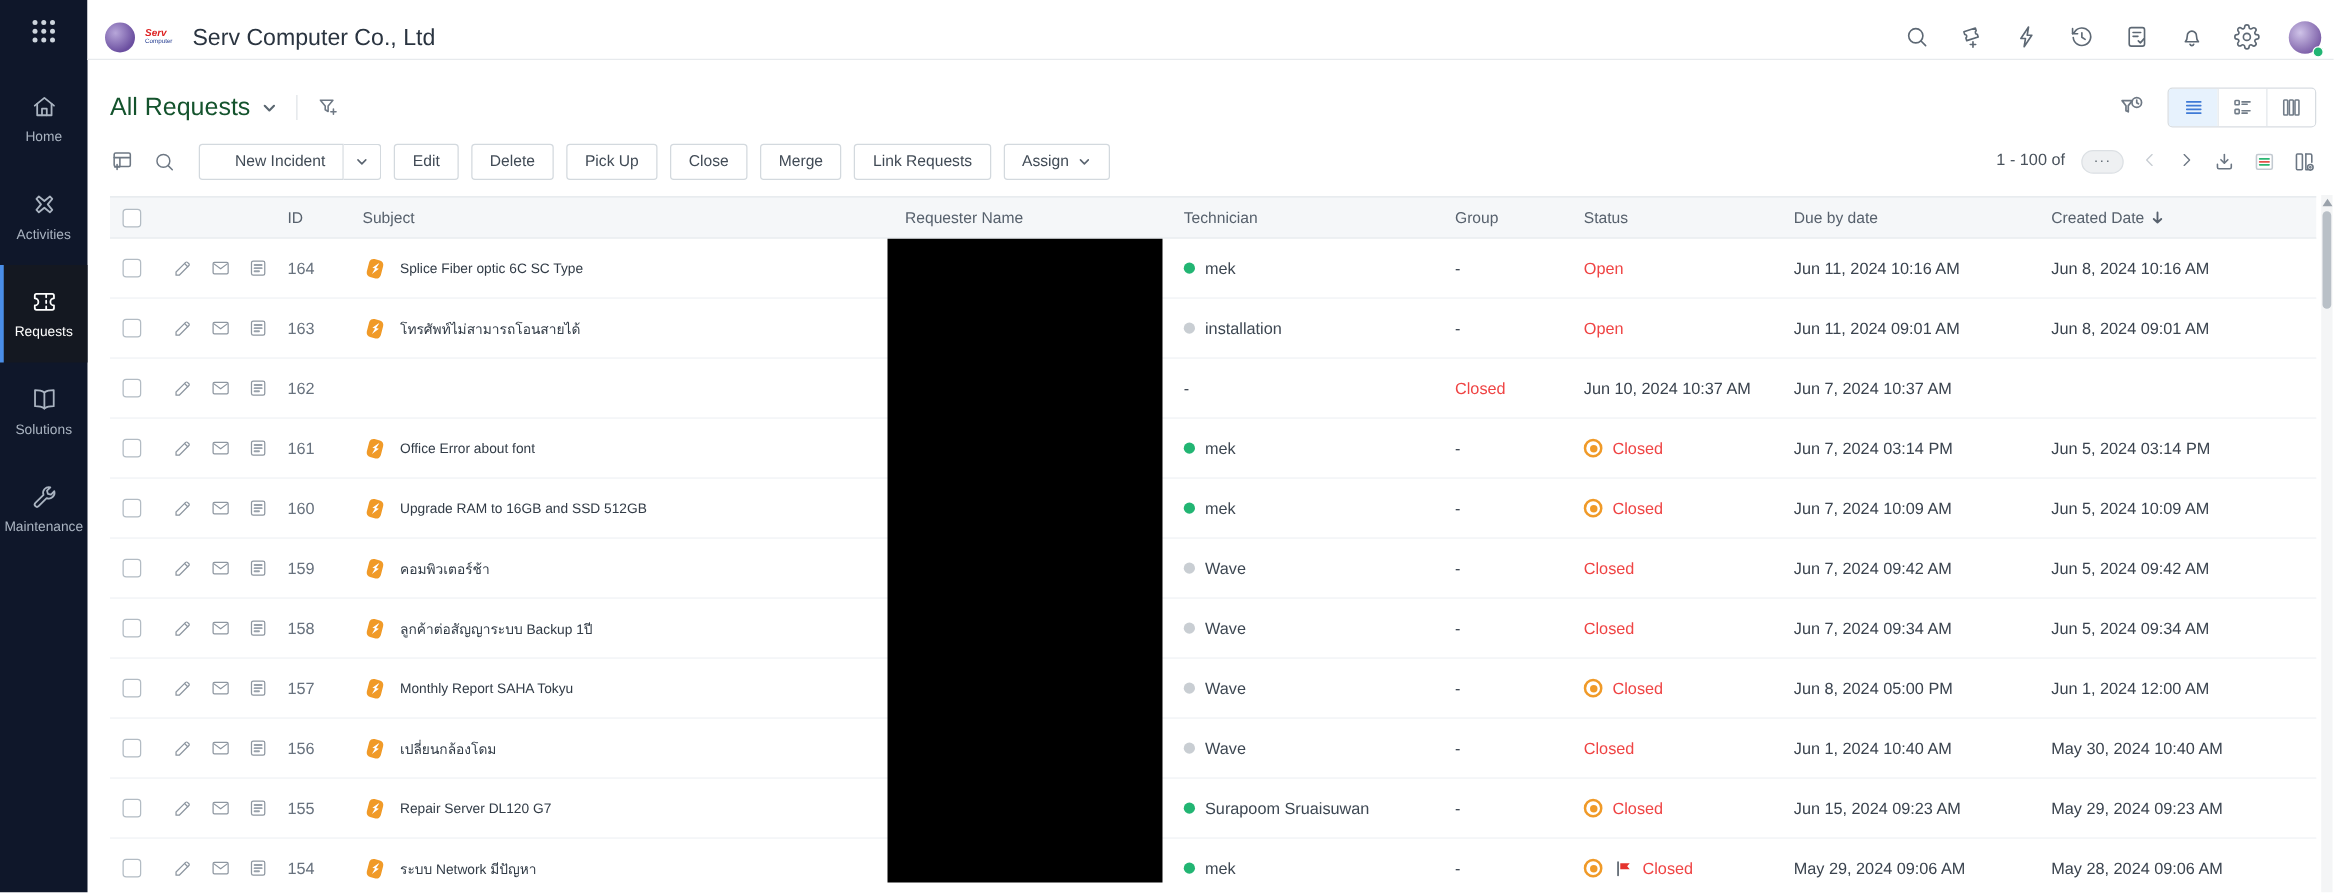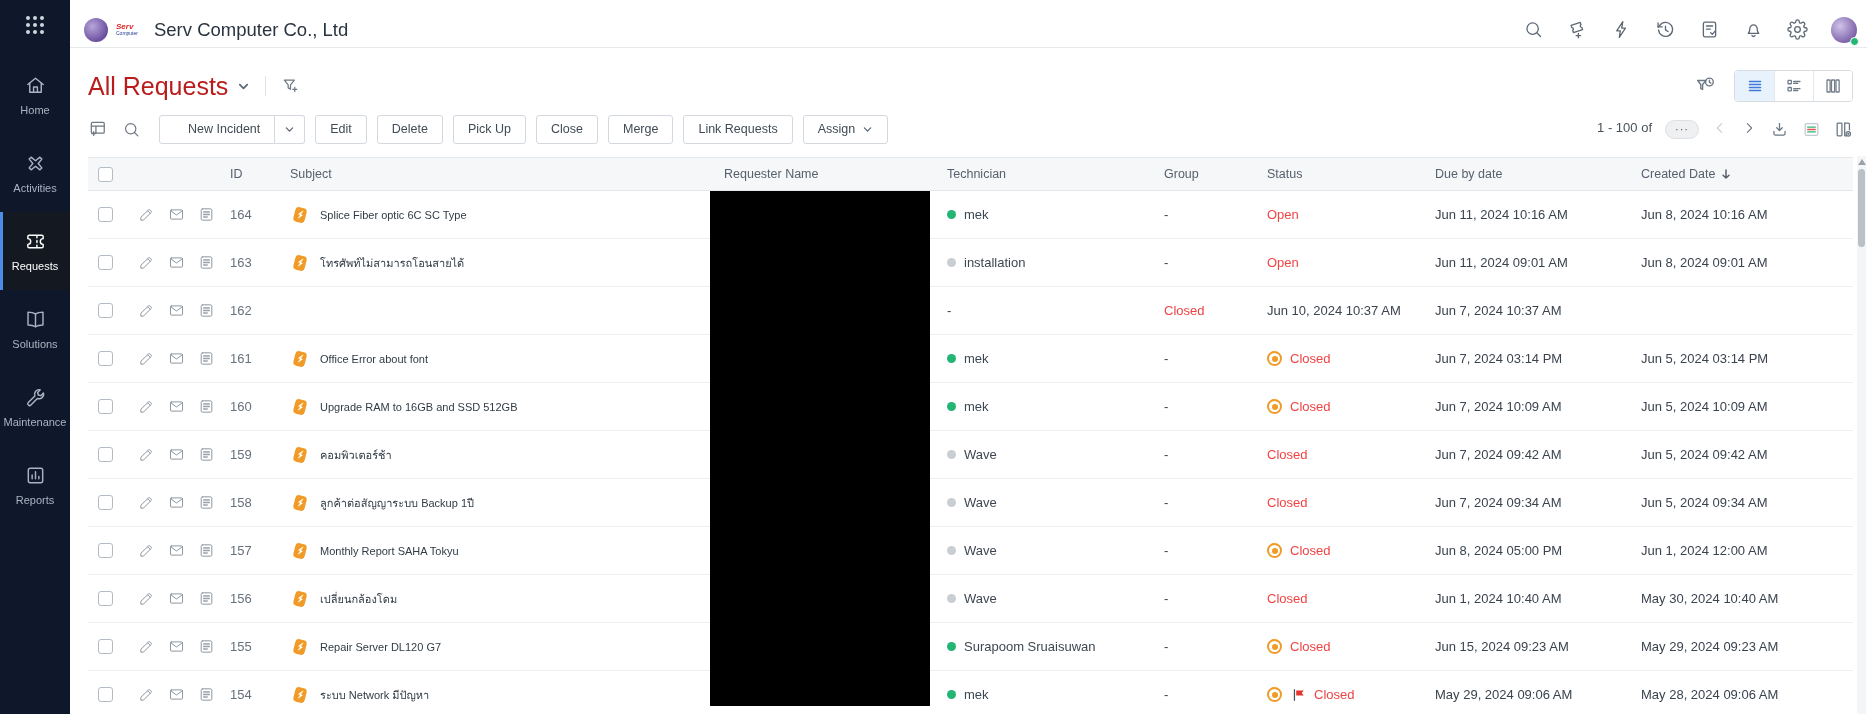--- a/index.html
+++ b/index.html
@@ -35,21 +35,21 @@
   .top-icons svg { stroke:currentColor; fill:none; stroke-width:1.5; stroke-linecap:round; stroke-linejoin:round; cursor:pointer; }
   .avatar { width:26px; height:26px; border-radius:50%; position:relative; flex:none; cursor:pointer;
     background:radial-gradient(circle at 35% 35%, #cfc3e8, #7b5ea7 75%); }
   .presence { position:absolute; right:-2px; bottom:-3px; width:9px; height:9px; border-radius:50%;
     background:#22b573; border:1.5px solid #fff; }
 
   .content { flex:1; position:relative; padding:0 14px 0 18px; }
 
   
   .view-row { margin-top:20px; height:36px; display:flex; align-items:center; }
-  .view-select { display:flex; align-items:center; gap:9px; font-size:25px; color:#b91c1c; cursor:pointer; }
+  .view-select { display:flex; align-items:center; gap:9px; font-size:20px; color:#14532d; cursor:pointer; }
   .view-select svg { stroke:#5a6670; fill:none; stroke-width:1.8; stroke-linecap:round; stroke-linejoin:round; }
   .vsep { width:1px; height:20px; background:#dfe3e7; margin:0 15px; }
   .blue-ic { color:#4a7fd8; }
   .icon-btn { background:none; border:none; cursor:pointer; color:#6e7884; display:flex; align-items:center; }
   .icon-btn svg { stroke:currentColor; fill:none; stroke-width:1.5; stroke-linecap:round; stroke-linejoin:round; }
   .view-right { margin-left:auto; display:flex; align-items:center; gap:18px; }
   .seg { display:flex; border:1px solid #d7dce1; border-radius:4px; overflow:hidden; height:32px; background:#fff; }
   .seg .seg-btn { width:39px; display:flex; align-items:center; justify-content:center; background:#fff; border:none;
     border-left:1px solid #e3e7eb; color:#717c88; cursor:pointer; }
   .seg .seg-btn:first-child { border-left:none; }
@@ -155,27 +155,20 @@
             <path d="M12 6.2C10 4.8 7.6 4.3 4.2 4.3v13.4c3.4 0 5.8.5 7.8 1.9 2-1.4 4.4-1.9 7.8-1.9V4.3c-3.4 0-5.8.5-7.8 1.9z"></path>
             <path d="M12 6.2v13.4"></path>
           </svg>
         <span>Solutions</span>
       </div>
       <div class="nav-item">
         <svg width="23" height="23" viewBox="0 0 24 24">
             <path d="M20.3 7.3a4.8 4.8 0 0 1-6.4 5.7l-6.7 6.8a1.9 1.9 0 0 1-2.7-2.7l6.8-6.7a4.8 4.8 0 0 1 5.7-6.4L14.2 6.8l.7 2.6 2.6.7z"></path>
           </svg>
         <span>Maintenance</span>
-      </div>
-      <div class="nav-item">
-        <svg width="23" height="23" viewBox="0 0 24 24">
-            <rect x="4.5" y="4.5" width="15" height="15" rx="2"></rect>
-            <path d="M8.5 15.5v-4M12 15.5V8M15.5 15.5v-2.5"></path>
-          </svg>
-        <span>Reports</span>
       </div>
     </nav>
   </aside>
 
   <div class="main">
 
     <header class="topbar">
       <div class="brand">
         <span class="logo-circ"></span>
         <span class="logo-txt">

